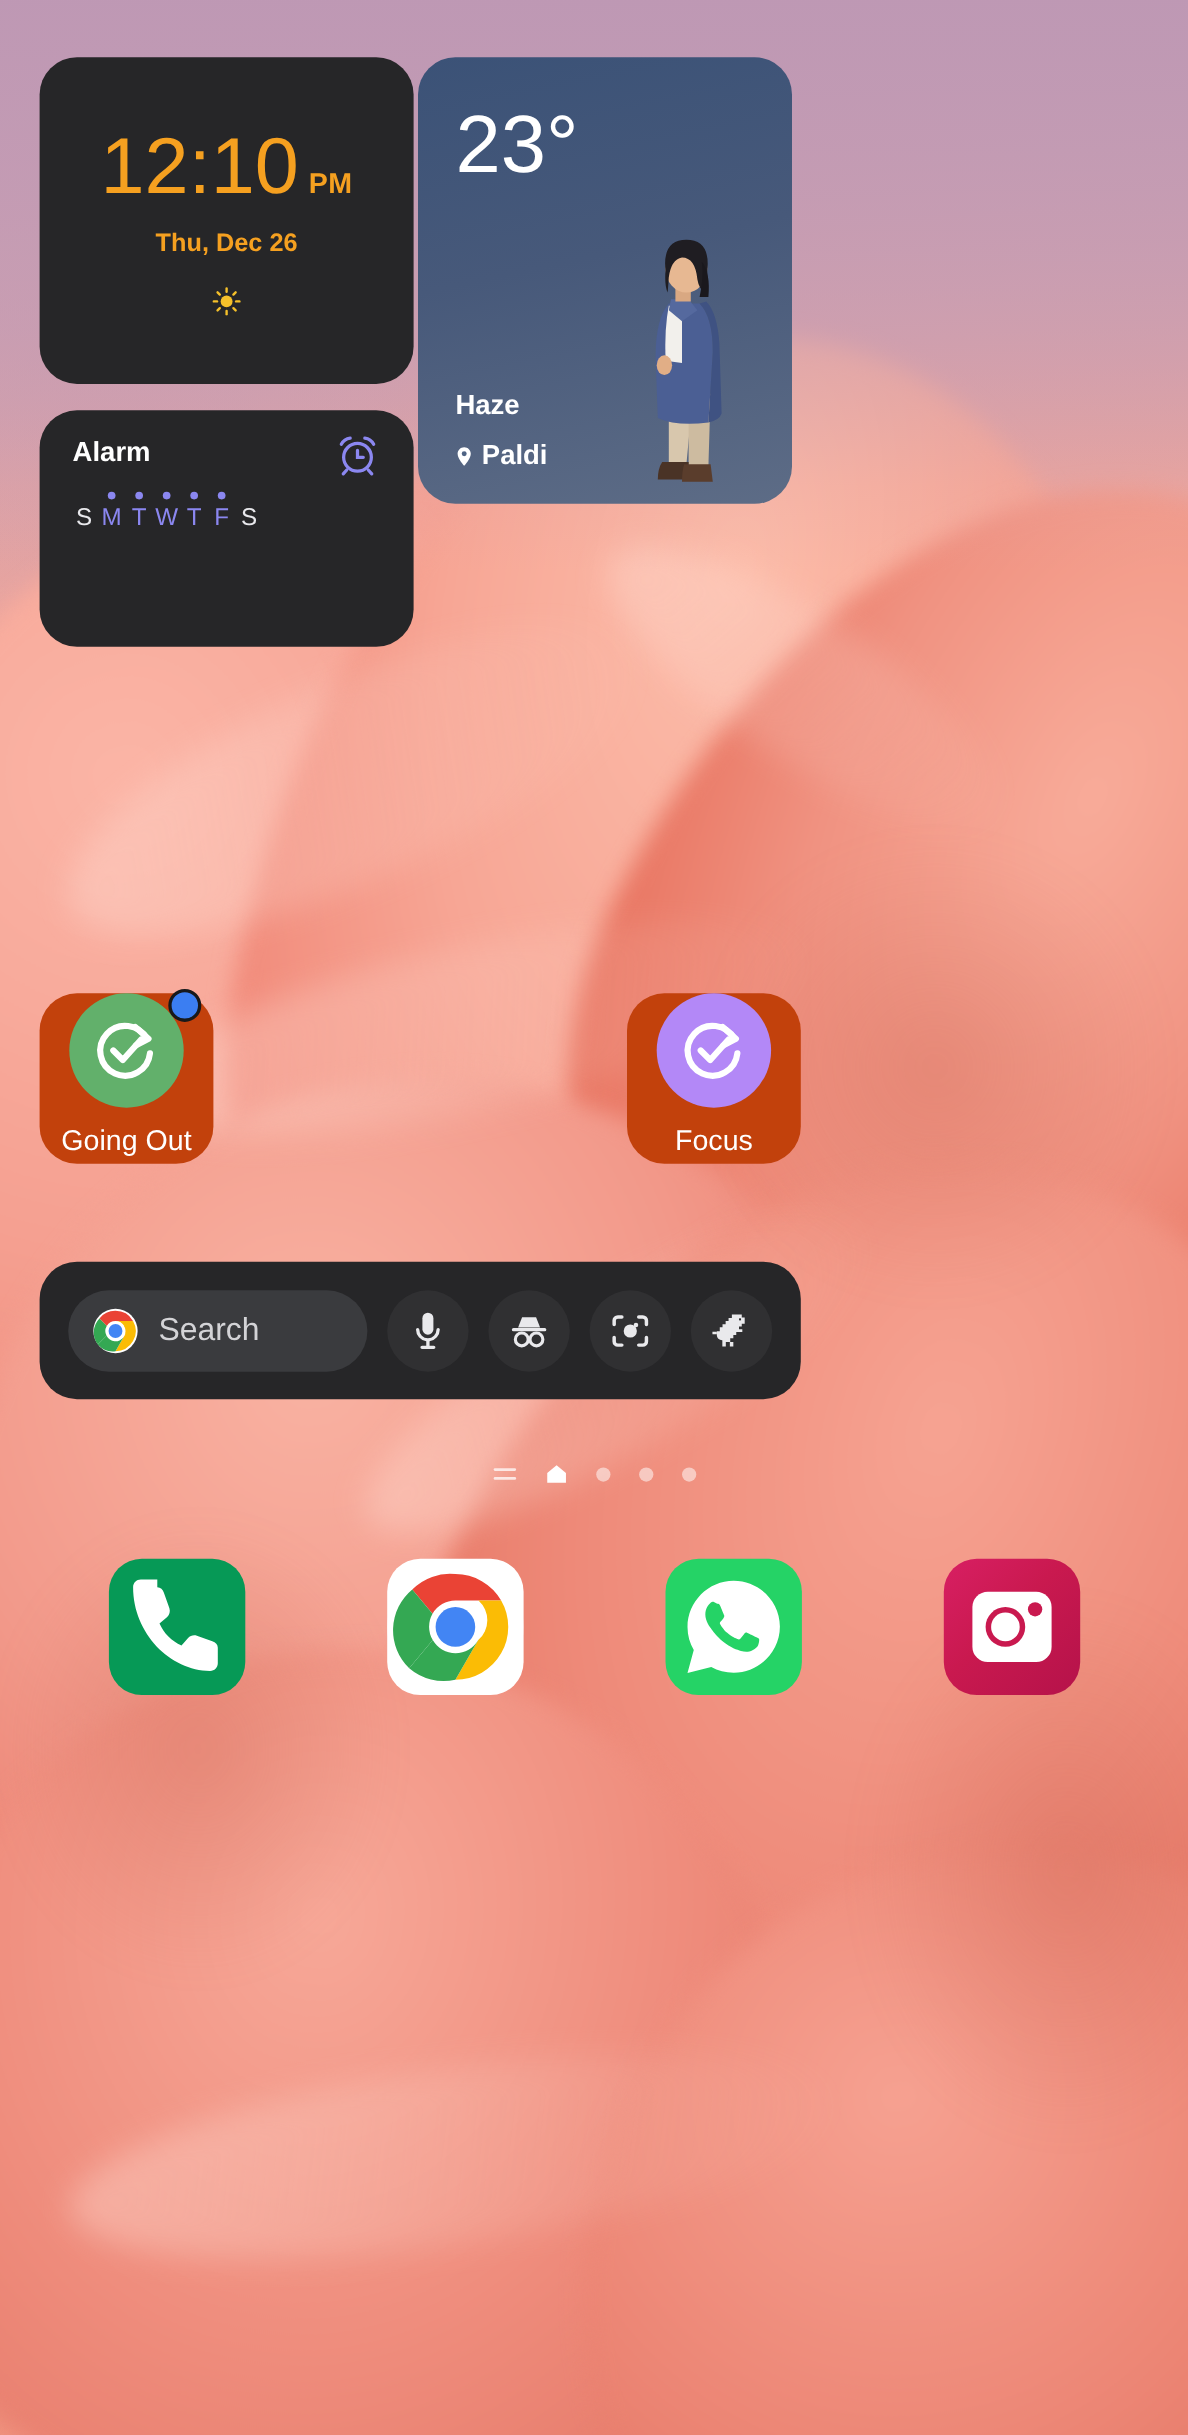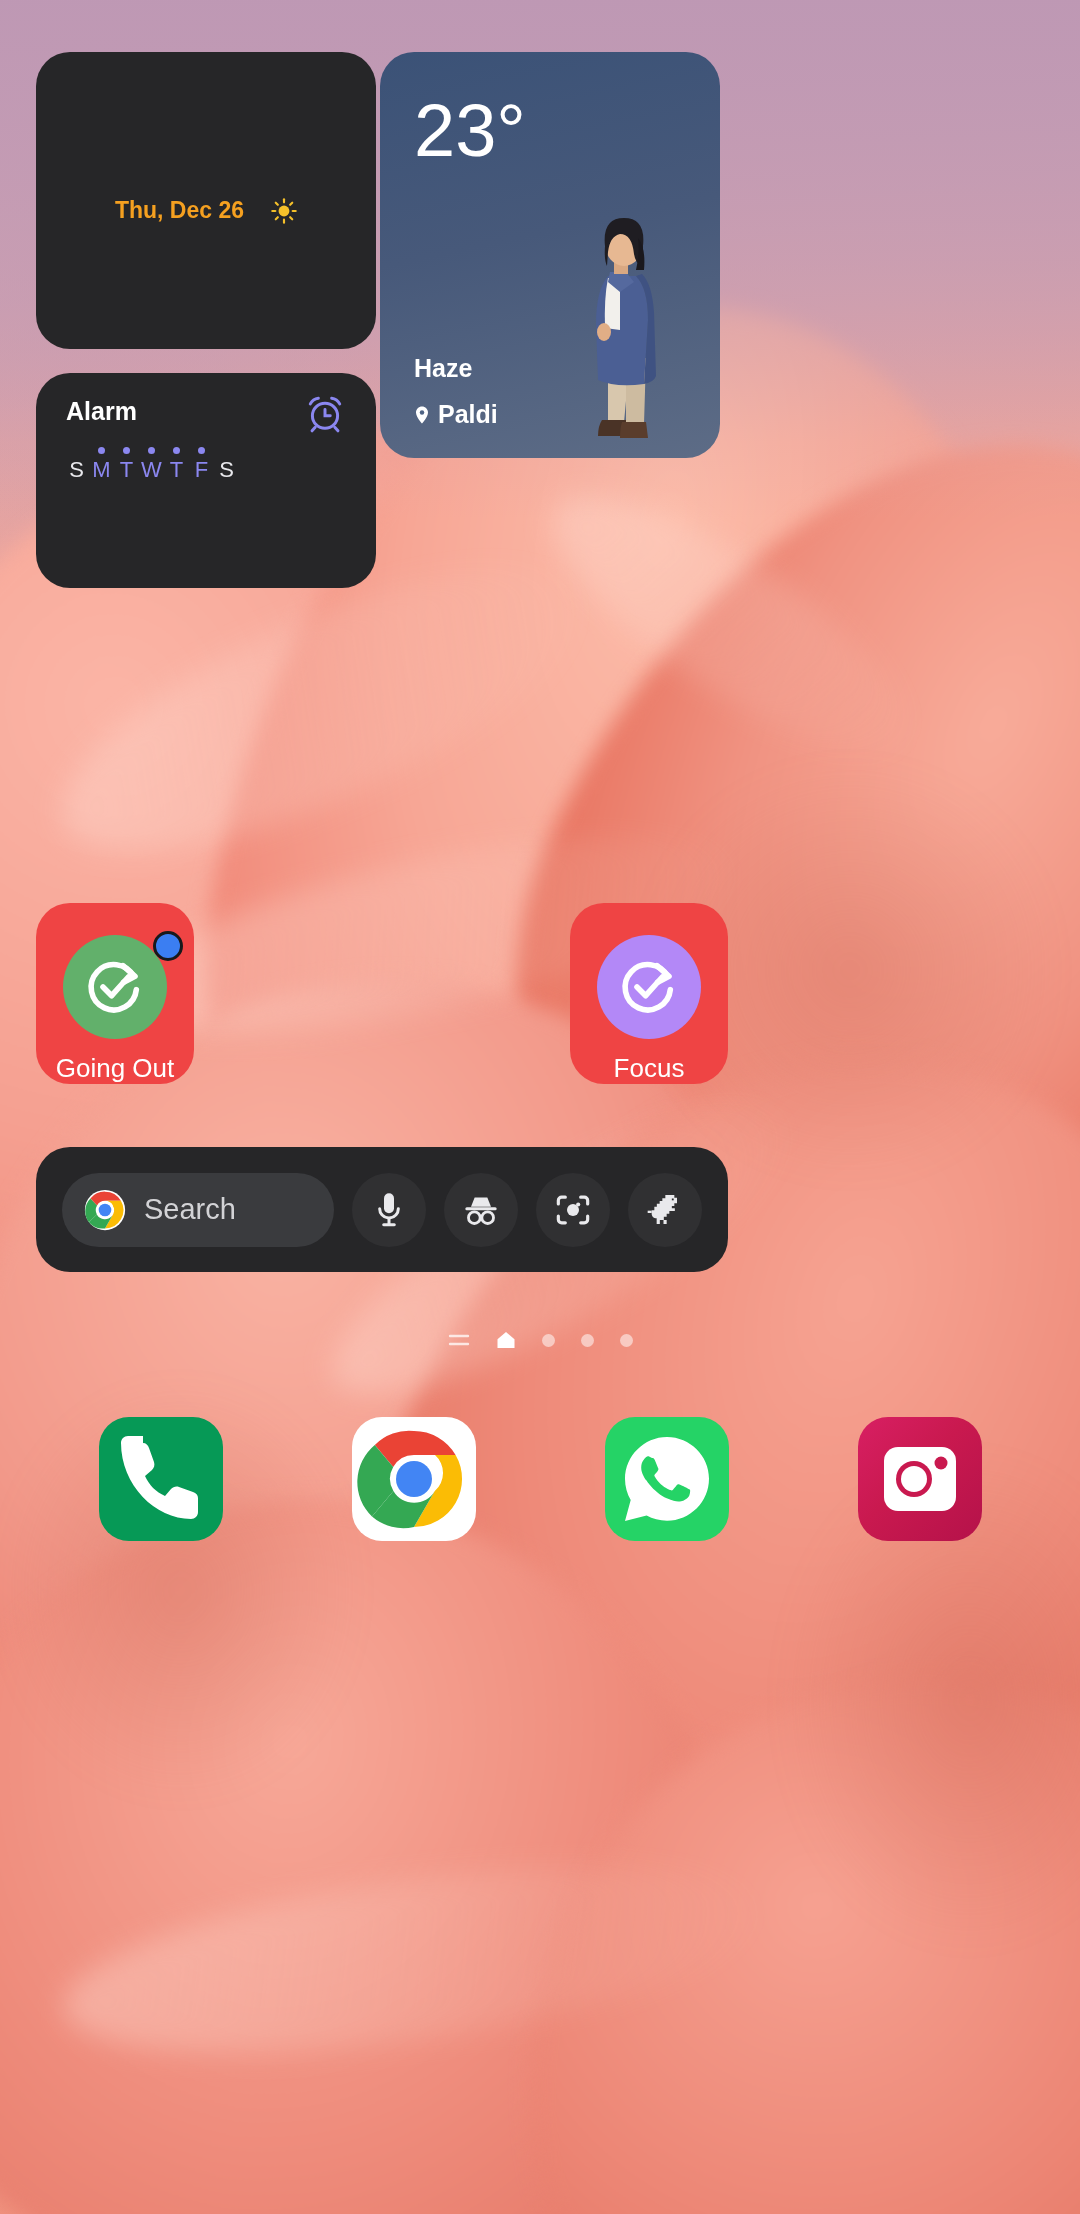--- a/index.html
+++ b/index.html
@@ -80,21 +80,21 @@
     display: flex; flex-direction: column;
     align-items: center; justify-content: center;
   }
   .clock-time-row { display: flex; align-items: baseline; }
   .clock-time {
     font-size: 72px; font-weight: 400; color: #f5a020; letter-spacing: 0px; line-height: 1;
   }
   .clock-ampm {
     font-size: 26px; font-weight: 700; color: #f5a020; margin-left: 9px; letter-spacing: .5px;
   }
-  .clock-date-row { display: flex; align-items: center; gap: 27px; margin-top: 20px; }
+  .clock-date-row { display: flex; align-items: center; gap: 27px; margin-top: 20px; flex-direction: column; }
   .clock-date { font-size: 23px; font-weight: 700; color: #f5a020; }
   .sun-ico { width: 26px; height: 26px; display:block; }
 
   
   #alarm-widget {
     left: 36px; top: 373px; width: 340px; height: 215px;
     background: #262628;
     padding: 24px 30px 0 30px;
   }
   .alarm-head { display: flex; align-items: flex-start; justify-content: space-between; }
@@ -129,23 +129,23 @@
   .wx-loc-row {
     position: absolute; left: 32px; top: 348px;
     display: flex; align-items: center; gap: 6px;
   }
   .wx-loc { font-size: 25px; font-weight: 700; color: #fff; }
   .pin-ico { width: 20px; height: 24px; display:block; }
   .wx-person { position: absolute; right: 20px; bottom: 0; width: 150px; height: 250px; }
 
   
   .routine {
-    position: absolute; width: 158px; height: 181px;
-    border-radius: 34px; background: #ef4444;
-    display: flex; flex-direction: column; align-items: center; justify-content: flex-end;
+    position: absolute; width: 158px; height: 155px;
+    border-radius: 34px; background: #c2410c;
+    display: flex; flex-direction: column; align-items: center; justify-content: flex-start;
   }
   #routine-going-out { left: 36px; top: 903px; }
   #routine-focus { left: 570px; top: 903px; }
   .routine-circle-wrap { position: relative; width: 104px; height: 104px; }
   .routine-circle {
     width: 104px; height: 104px; border-radius: 50%;
     display: flex; align-items: center; justify-content: center;
   }
   .routine-badge {
     position: absolute; right: -16px; top: -4px;
@@ -210,20 +210,24 @@
   <div class="streak s2"></div>
   <div class="streak s3"></div>
   <div class="streak s4"></div>
   <div class="streak s5"></div>
   <div class="wp-top-veil"></div>
 </div>
 
 <div id="widgets">
 
   <div class="w-card" id="clock-widget">
+    <div class="clock-time-row">
+      <span class="clock-time">12:10</span>
+      <span class="clock-ampm">PM</span>
+    </div>
     <div class="clock-date-row">
       <span class="clock-date">Thu, Dec 26</span>
       <span>
         <svg class="sun-ico" viewBox="0 0 24 24">
           <circle cx="12" cy="12" r="5" fill="#f5c02a"></circle>
           <g stroke="#f5c02a" stroke-width="2" stroke-linecap="round">
             <line x1="12" y1="1.2" x2="12" y2="4"></line>
             <line x1="12" y1="20" x2="12" y2="22.8"></line>
             <line x1="1.2" y1="12" x2="4" y2="12"></line>
             <line x1="20" y1="12" x2="22.8" y2="12"></line>

